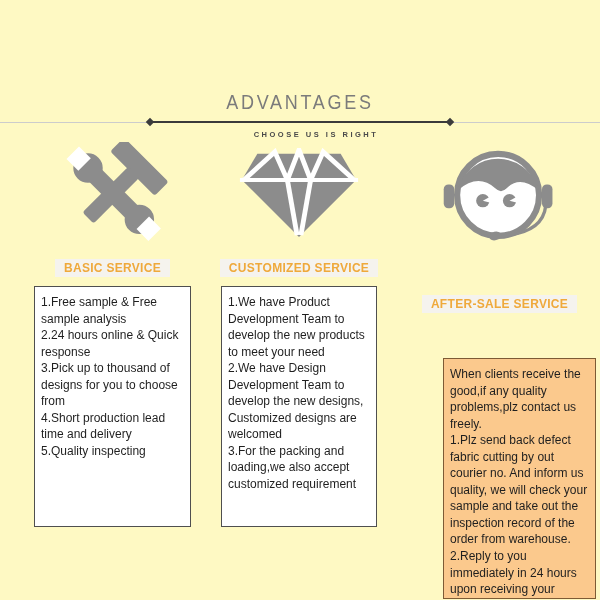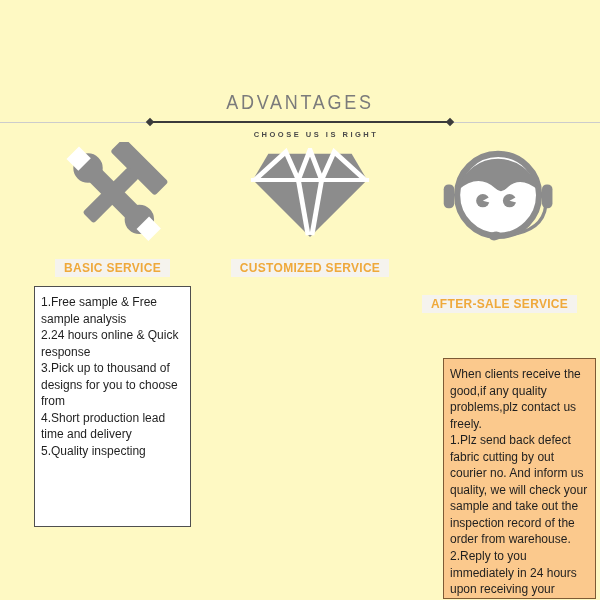--- a/index.html
+++ b/index.html
@@ -16,21 +16,21 @@
   .rule-dark{position:absolute;top:121px;left:150px;width:300px;height:2px;background:#3b3b3b;}
   .rule-diamond{position:absolute;top:119px;width:6px;height:6px;background:#3b3b3b;transform:rotate(45deg);}
   .rule-diamond.left{left:147px;}
   .rule-diamond.right{left:447px;}
   .subtitle{
     position:absolute;top:130px;left:0;width:600px;text-align:center;
     font-size:7.5px;letter-spacing:2.5px;color:#4a4a4a;font-weight:700;margin-left:16px;
   }
   .col{position:absolute;top:138px;display:flex;flex-direction:column;align-items:center;}
   .col-basic{left:34px;width:157px;}
-  .col-customized{left:232px;width:156px;justify-content:flex-end;}
+  .col-customized{left:221px;width:156px;justify-content:flex-end;}
   .col-aftersale{left:423px;width:153px;gap:36px;}
   .icon-wrap{height:112px;display:flex;align-items:center;justify-content:center;}
   .service-label{
     margin-top:9px;height:18px;line-height:18px;padding:0 9px;
     background:#f5f3ee;color:#efa93b;font-size:12px;font-weight:700;letter-spacing:.3px;
     white-space:nowrap;
   }
   .text-box{
     margin-top:9px;box-sizing:border-box;width:100%;height:241px;
     border:1px solid #4f4f4f;background:#ffffff;
@@ -86,20 +86,23 @@
     <div class="icon-wrap">
       <svg width="126" height="92" viewBox="0 0 130 95" xmlns="http://www.w3.org/2000/svg">
         <polygon points="22,6 108,6 124,33 65,92 6,33" fill="#8c8c8c"></polygon>
         <polyline points="8,33 40,4 53,33 65,2 77,33 90,4 122,33" fill="none" stroke="#ffffff" stroke-width="5"></polyline>
         <line x1="4" y1="33" x2="126" y2="33" stroke="#ffffff" stroke-width="4"></line>
         <line x1="53" y1="33" x2="63" y2="90" stroke="#ffffff" stroke-width="5"></line>
         <line x1="77" y1="33" x2="67" y2="90" stroke="#ffffff" stroke-width="5"></line>
       </svg>
     </div>
     <div class="service-label">CUSTOMIZED SERVICE</div>
+    <div class="text-box">1.We have Product Development Team to develop the new products to meet your need
+2.We have Design Development Team to develop the new designs, Customized designs are welcomed
+3.For the packing and loading,we also accept customized requirement</div>
   </div>
 
   <div class="col col-aftersale">
     <div class="icon-wrap">
       <svg width="124" height="112" viewBox="0 0 130 112" xmlns="http://www.w3.org/2000/svg">
         <circle cx="63" cy="57" r="43" fill="#ffffff" stroke="#8c8c8c" stroke-width="6.5"></circle>
 
         <path d="M 21,50 A 44,44 0 0 1 105,50 L 105,52 Q 86,36 72,50 Q 66,56 60,50 Q 42,34 21,52 Z" fill="#8c8c8c"></path>
 
         <circle cx="47" cy="63" r="7" fill="#8c8c8c"></circle>

